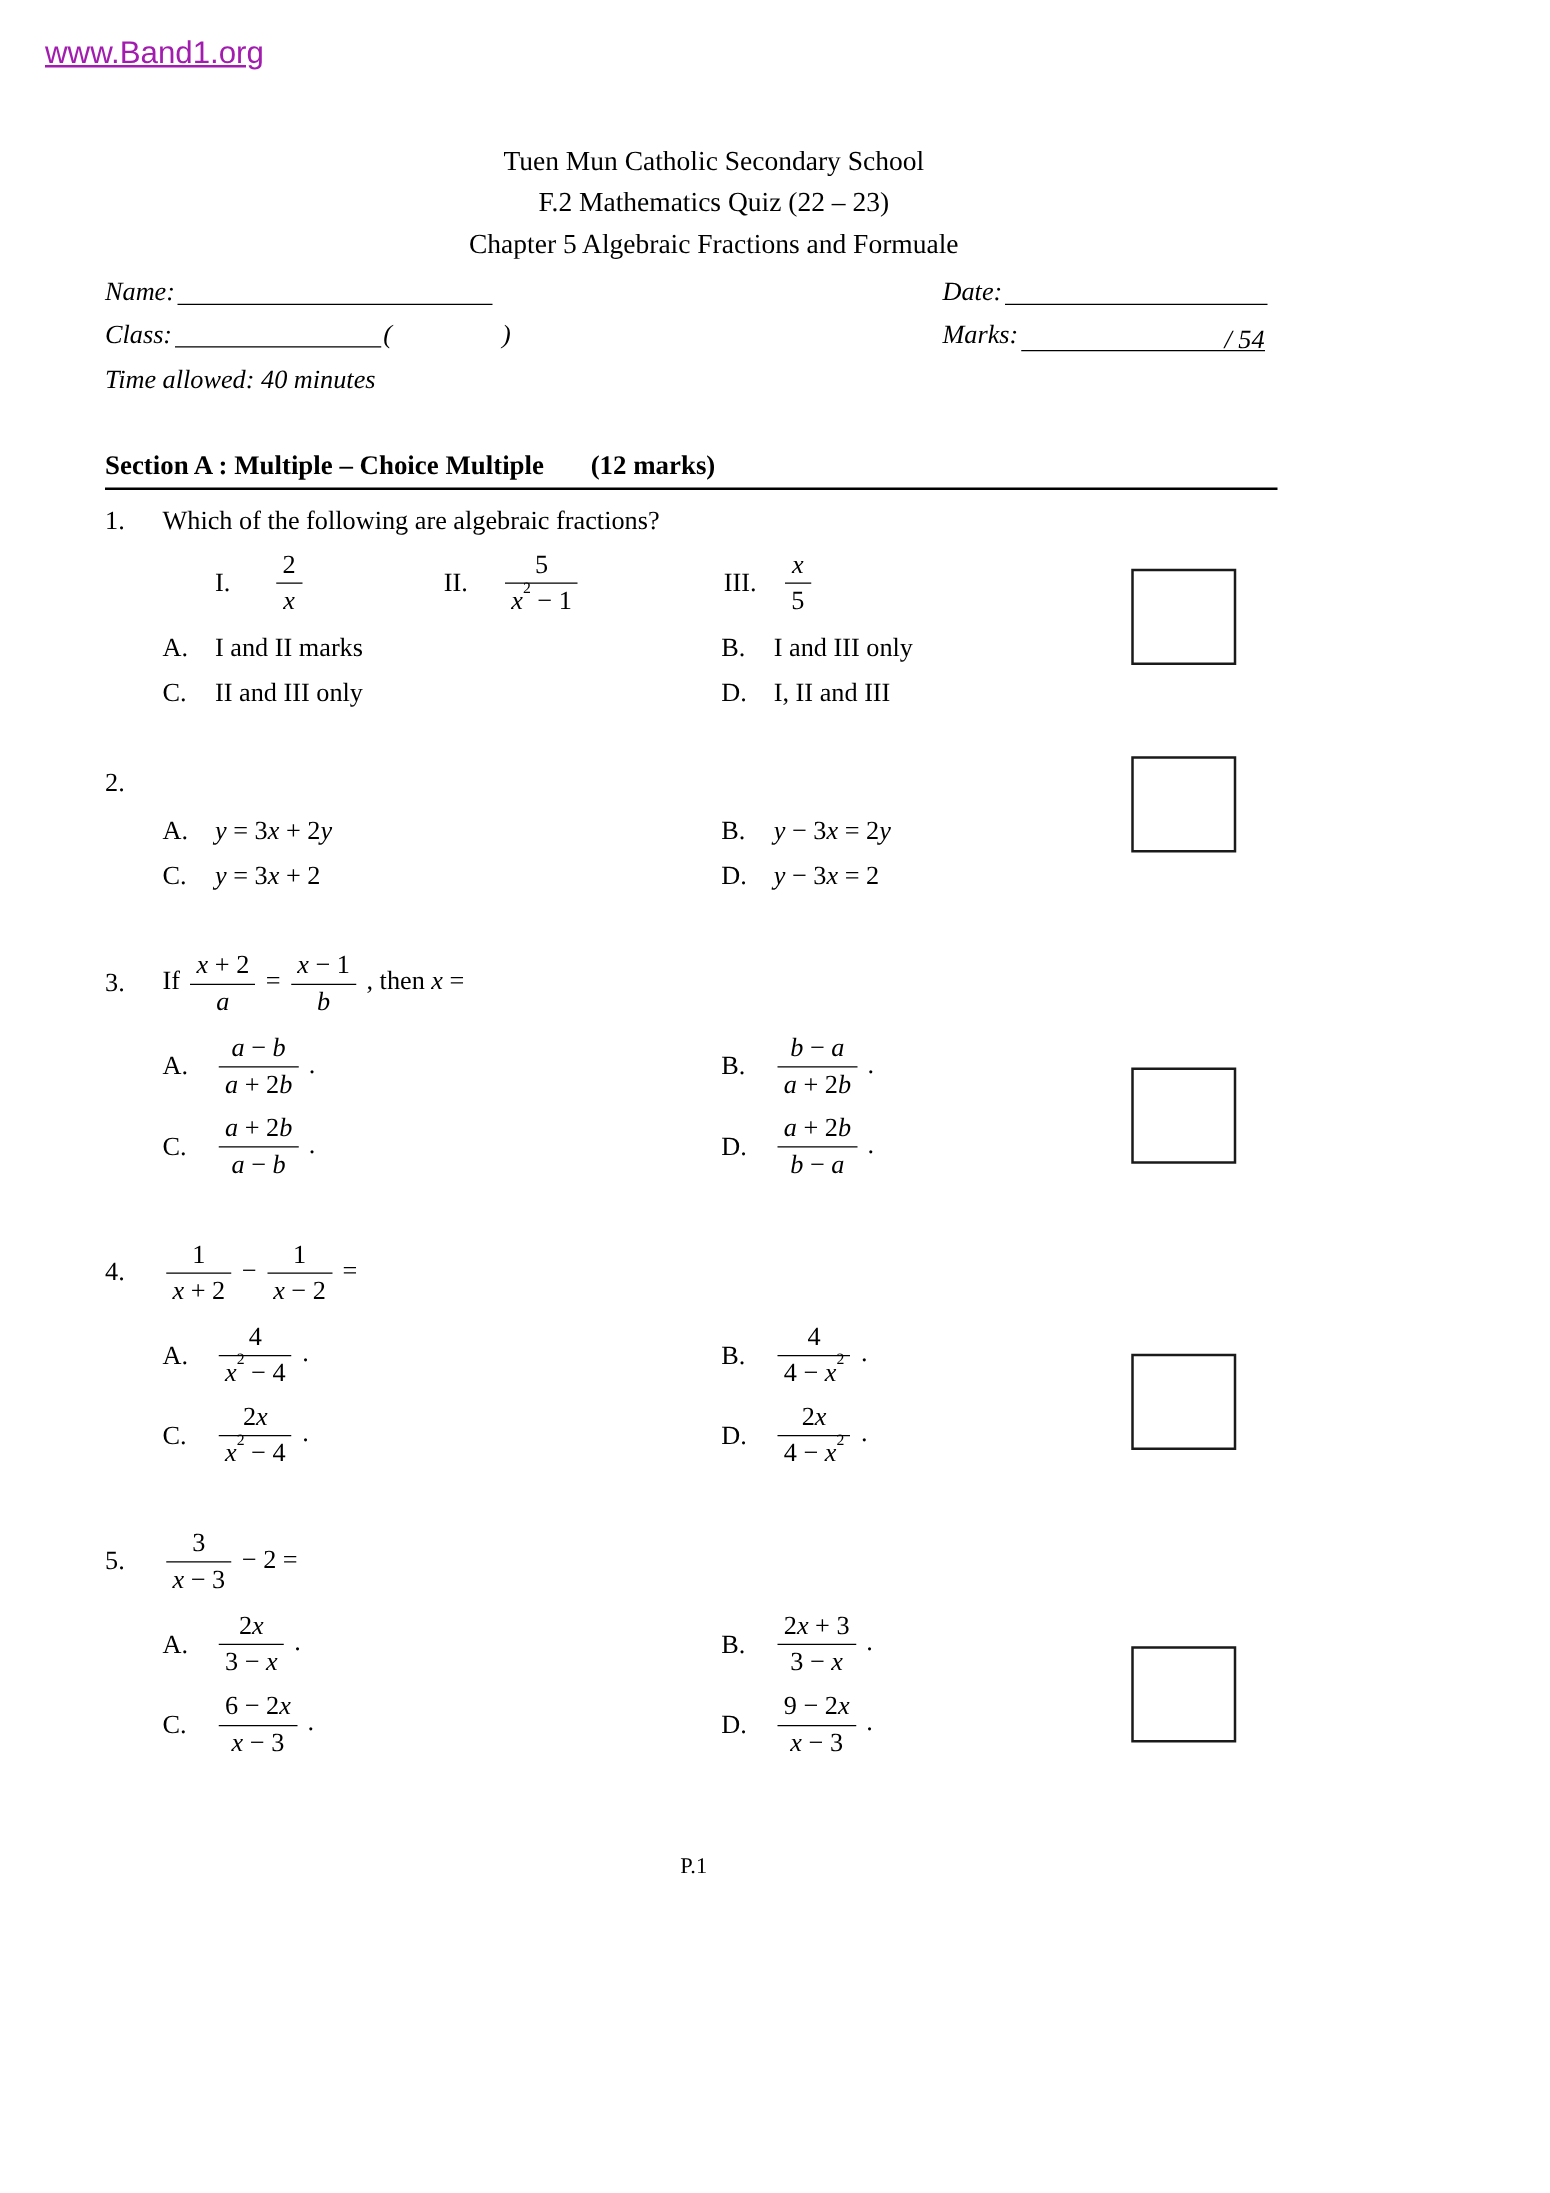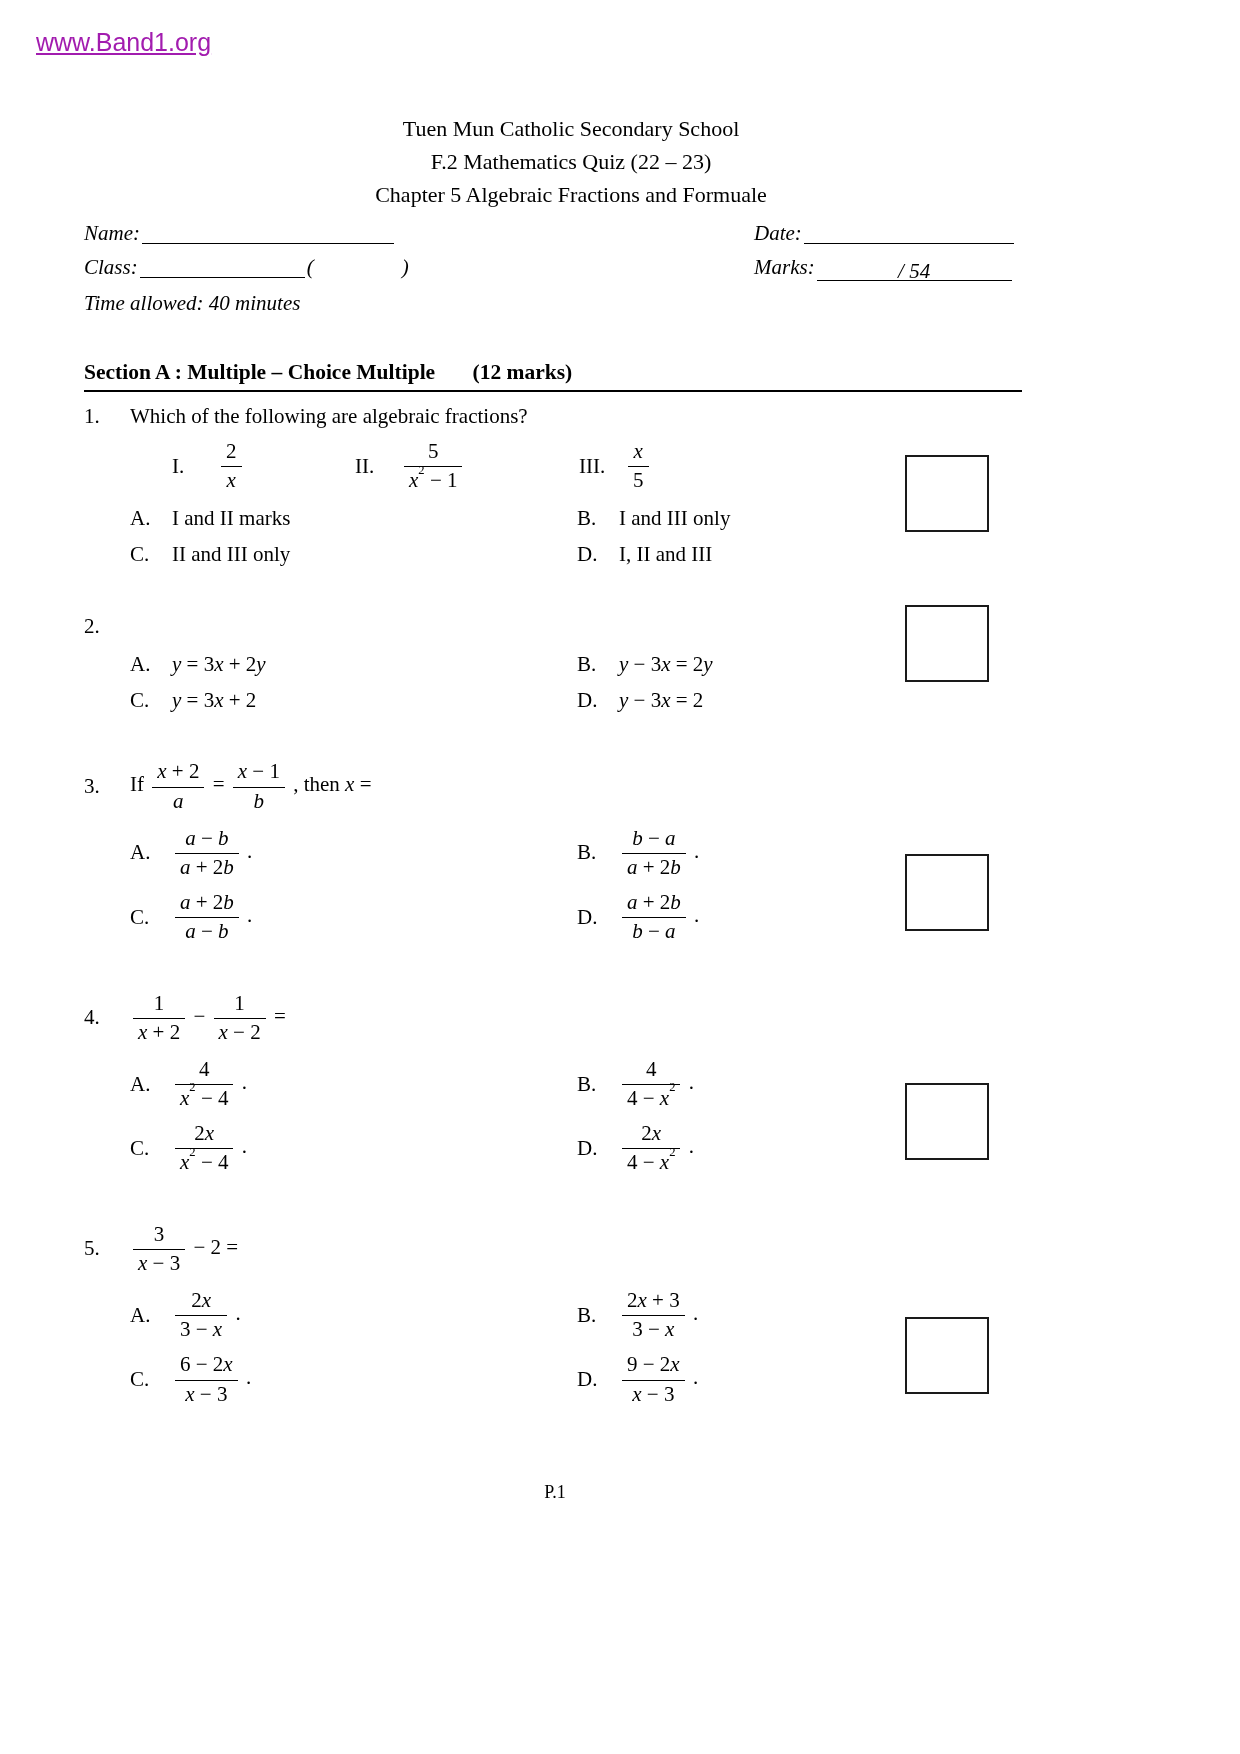--- a/index.html
+++ b/index.html
@@ -23,21 +23,21 @@
   .form-row { display:flex; margin-top:10px; line-height:24px; }
   .form-left { flex:1; }
   .form-right { width:268px; }
   .blank {
     display:inline-block; border-bottom:1.5px solid #000; height:22px;
     margin-left:2px; vertical-align:-4px;
   }
   .blank-name  { width:252px; }
   .blank-date  { width:210px; }
   .blank-class { width:165px; }
-  .blank-marks { width:195px; text-align:center; }
+  .blank-marks { width:195px; text-align:right; }
   .paren-gap { display:inline-block; width:86px; }
   .paren { padding-left:2px; }
 
   .section-heading {
     margin-top:45px; padding-bottom:5px;
     border-bottom:2.5px solid #000;
     font-weight:bold; font-size:21.5px;
   }
   .sec-marks { margin-left:32px; }
 

